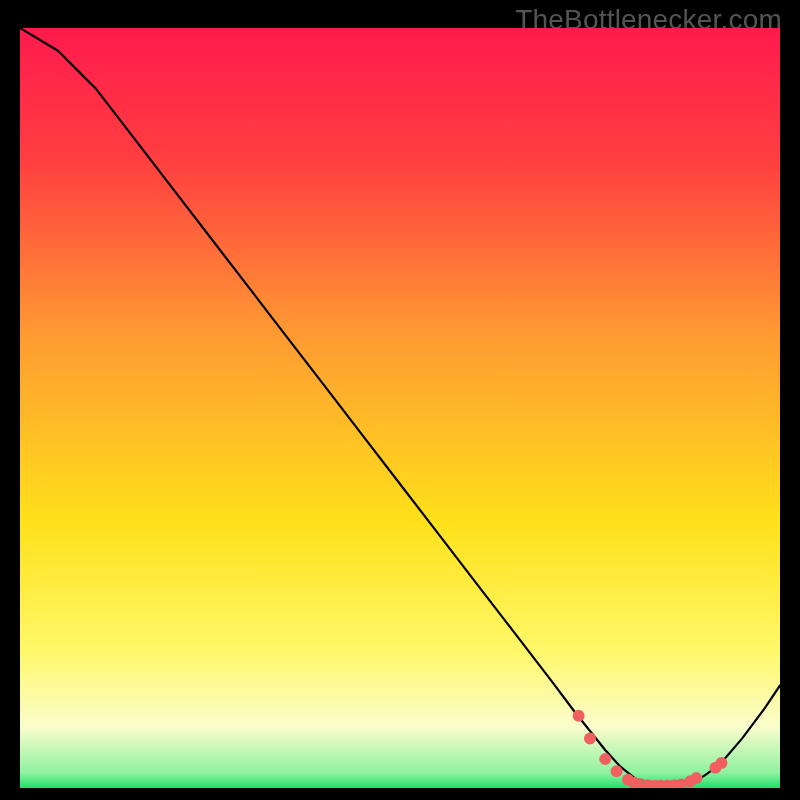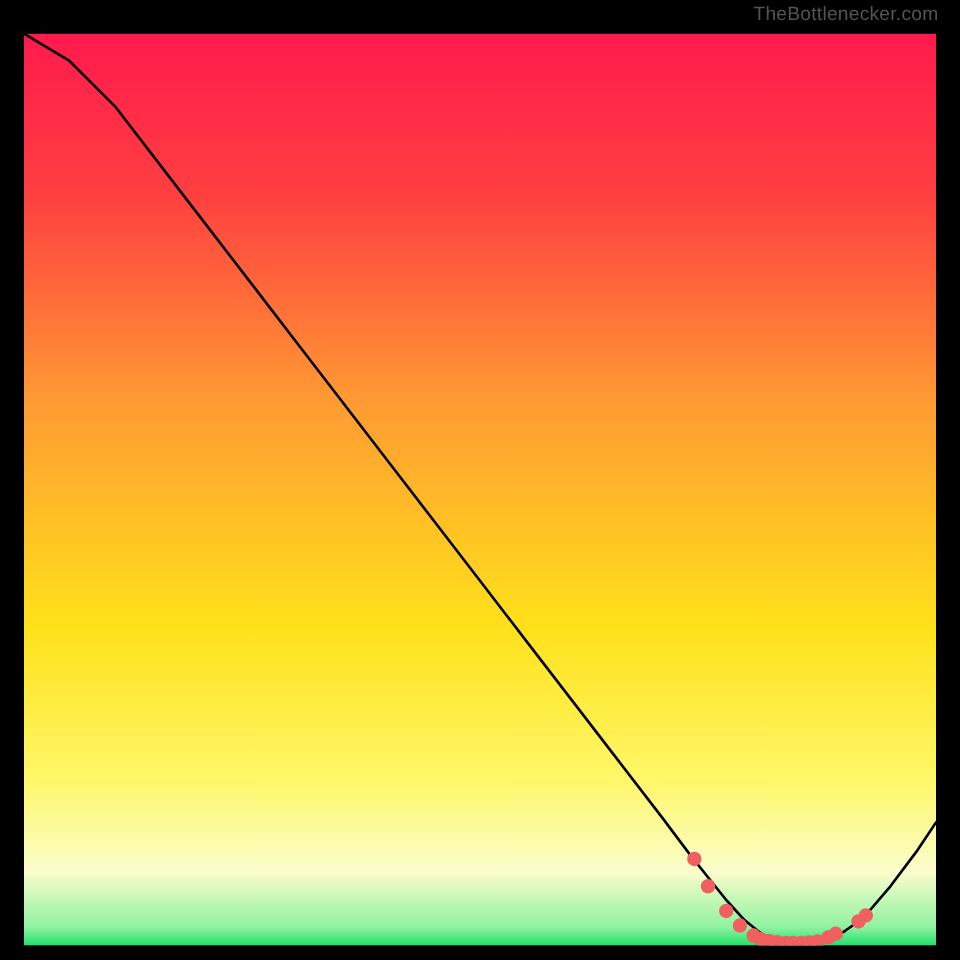--- a/index.html
+++ b/index.html
@@ -8,21 +8,21 @@
     position: absolute;
     left: 0; top: 0;
     width: 800px; height: 800px;
     background: #000;
   }
   .watermark {
     position: absolute;
     top: 4px;
     right: 18px;
     font-family: Arial, Helvetica, sans-serif;
-    font-size: 16px;
+    font-size: 28px;
     font-weight: 500;
     color: #545454;
     letter-spacing: 0.2px;
   }
   .plot {
     position: absolute;
     left: 20px;
     top: 28px;
     width: 760px;
     height: 760px;

